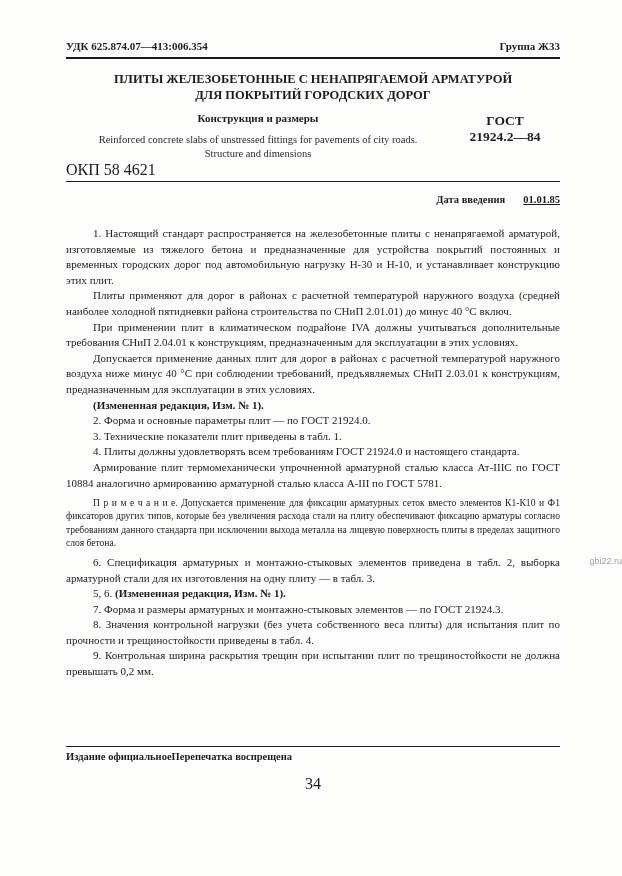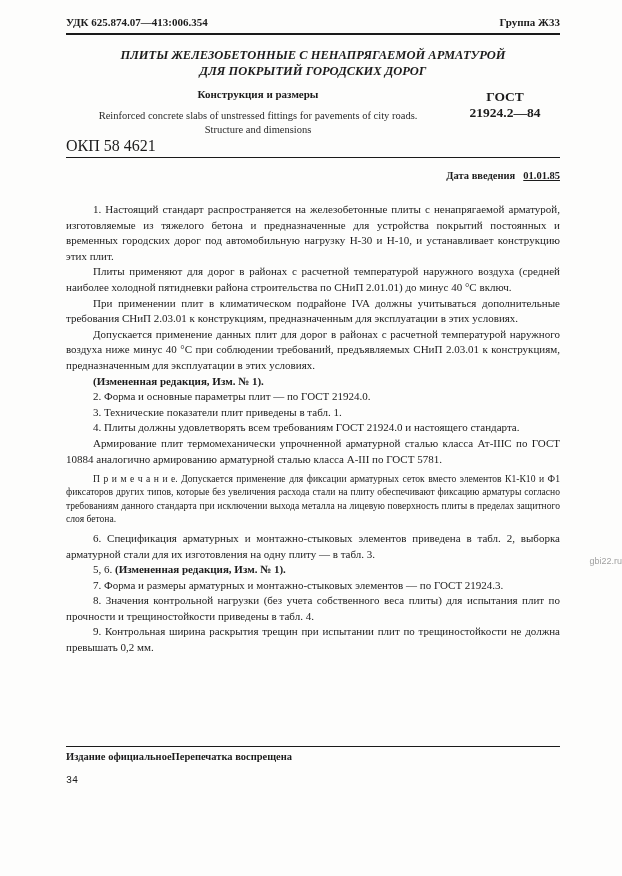--- a/index.html
+++ b/index.html
@@ -7,21 +7,21 @@
   body {
     font-family: "Liberation Serif", serif;
     color: #1c1c1c;
     position: relative;
     overflow: hidden;
   }
   .page {
     position: absolute;
     inset: 0;
     background: #fdfdfc;
-    padding: 16px 62px 0 66px;
+    padding: 40px 62px 0 66px;
   }
   
   .udk-row {
     display: flex;
     justify-content: space-between;
     font-weight: bold;
     font-size: 11px;
   }
   .std-type {
     margin-top: 14px;
@@ -34,21 +34,20 @@
   }
   .rule { border-top: 2px solid #1a1a1a; }
   .rule.thin { border-top-width: 1.5px; }
   .rule.header-rule { margin-top: 5px; }
   .doc-title {
     margin-top: 12px;
     text-align: center;
     font-weight: bold;
     font-size: 12.5px;
     line-height: 16px;
-    font-style: italic;
   }
   .mid-row { display: flex; margin-top: 9px; }
   .mid-left { flex: 1 1 auto; }
   .subtitle {
     text-align: center;
     font-weight: bold;
     font-size: 11px;
     font-family: Liberation Serif, serif;
   }
   .title-en {
@@ -69,21 +68,21 @@
   .okp {
     font-size: 16px;
   }
   .rule.okp-rule { margin-top: 2px; }
   .date-row {
     margin-top: 12px;
     text-align: right;
     font-weight: bold;
     font-size: 10.5px;
   }
-  .date-row .date-value { text-decoration: underline; margin-left: 8px; }
+  .date-row .date-value { text-decoration: underline; margin-left: 18px; }
   
   .body-text { margin-top: 21px; font-size: 11px; line-height: 15.6px; }
   .body-text p {
     text-align: justify;
     text-indent: 27px;
   }
   .body-text p .b { font-weight: bold; }
   .body-text p.note {
     font-size: 9.6px;
     line-height: 13.2px;
@@ -97,23 +96,23 @@
     top: 746px;
   }
   .footer-row {
     display: flex;
     justify-content: flex-start;
     font-weight: bold;
     font-size: 10.5px;
     margin-top: 4px;
   }
   .page-num {
-    font-size: 10px;
+    text-align: center;
+    font-size: 16px;
     margin-top: 13px;
-    font-family: Liberation Mono, monospace;
   }
   
   .watermark {
     position: absolute;
     top: 556px;
     right: 0px;
     font-family: "Liberation Sans", sans-serif;
     font-size: 9px;
     color: #a0a0a0;
     white-space: nowrap;
@@ -153,21 +152,21 @@
   <div class="okp">ОКП 58 4621</div>
   <div class="rule thin okp-rule"></div>
 
   <div class="date-row">
     <span>Дата введения</span><span class="date-value">01.01.85</span>
   </div>
 
   <div class="body-text" id="body-paragraphs">
       <p><span>1. Настоящий стандарт распространяется на железобетонные плиты с ненапрягаемой арматурой, изготовляемые из тяжелого бетона и предназначенные для устройства покрытий постоянных и временных городских дорог под автомобильную нагрузку Н-30 и Н-10, и устанавливает конструкцию этих плит.</span></p>
       <p><span>Плиты применяют для дорог в районах с расчетной температурой наружного воздуха (средней наиболее холодной пятидневки района строительства по СНиП 2.01.01) до минус 40 °С включ.</span></p>
-      <p><span>При применении плит в климатическом подрайоне IVA должны учитываться дополнительные требования СНиП 2.03.01 к конструкциям, предназначенным для эксплуатации в этих условиях.</span></p>
+      <p><span>При применении плит в климатическом подрайоне IVA должны учитываться дополнительные требования СНиП 2.04.01 к конструкциям, предназначенным для эксплуатации в этих условиях.</span></p>
       <p><span>Допускается применение данных плит для дорог в районах с расчетной температурой наружного воздуха ниже минус 40 °С при соблюдении требований, предъявляемых СНиП 2.03.01 к конструкциям, предназначенным для эксплуатации в этих условиях.</span></p>
       <p><span class="b">(Измененная редакция, Изм. № 1).</span></p>
       <p><span>2. Форма и основные параметры плит — по ГОСТ 21924.0.</span></p>
       <p><span>3. Технические показатели плит приведены в табл. 1.</span></p>
       <p><span>4. Плиты должны удовлетворять всем требованиям ГОСТ 21924.0 и настоящего стандарта.</span></p>
       <p><span>Армирование плит термомеханически упрочненной арматурной сталью класса Ат-IIIС по ГОСТ 10884 аналогично армированию арматурной сталью класса А-III по ГОСТ 5781.</span></p>
       <p class="note"><span>П р и м е ч а н и е. </span><span>Допускается применение для фиксации арматурных сеток вместо элементов К1-К10 и Ф1 фиксаторов других типов, которые без увеличения расхода стали на плиту обеспечивают фиксацию арматуры согласно требованиям данного стандарта при исключении выхода металла на лицевую поверхность плиты в пределах защитного слоя бетона.</span></p>
       <p><span>6. Спецификация арматурных и монтажно-стыковых элементов приведена в табл. 2, выборка арматурной стали для их изготовления на одну плиту — в табл. 3.</span></p>
       <p><span>5, 6. </span><span class="b">(Измененная редакция, Изм. № 1).</span></p>
       <p><span>7. Форма и размеры арматурных и монтажно-стыковых элементов — по ГОСТ 21924.3.</span></p>

